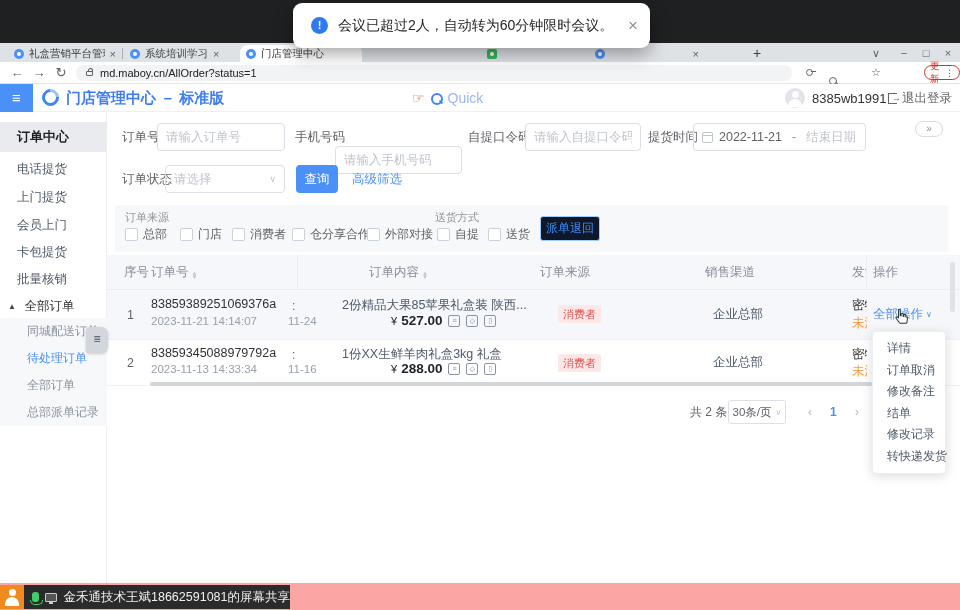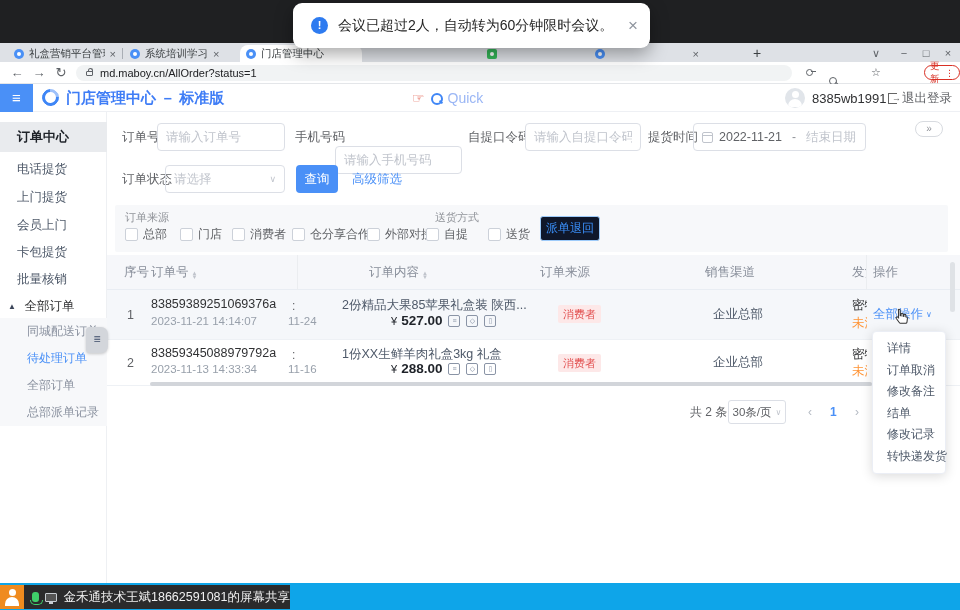--- a/index.html
+++ b/index.html
@@ -157,21 +157,21 @@
   .sizer .car{font-size:8px;color:#c0c4cc}
 
   
   .ddmenu{left:872px;top:331px;width:74px;background:#fff;border:1px solid #ebeef5;border-radius:4px;
     box-shadow:0 2px 12px rgba(0,0,0,.15);padding:6px 0;z-index:40}
   .dd-it{height:21.5px;line-height:21.5px;padding-left:14px;font-size:12px;color:#4e5969;cursor:pointer;white-space:nowrap}
   .vscroll{left:950px;top:262px;width:5px;height:50px;background:#dfe2e6;border-radius:2.5px}
   .cursor{left:893px;top:308px;z-index:45;pointer-events:none}
 
   
-  .botbar{left:0;top:583px;width:960px;height:27px;background:#0ea5e9}
+  .botbar{left:0;top:583px;width:960px;height:27px;background:#fca5a5}
   .sharebox{position:absolute;left:0;top:2px;width:290px;height:24px;background:#2b2b2c;display:flex;align-items:center}
   .or-sq{width:24px;height:24px;background:#ef8b1f;position:relative;flex:0 0 24px}
   .or-sq:before{content:"";position:absolute;left:8.5px;top:4px;width:7px;height:7px;border-radius:50%;background:#fff}
   .or-sq:after{content:"";position:absolute;left:5px;top:12px;width:14px;height:9px;border-radius:7px 7px 0 0;background:#fff}
   .micic{width:7px;height:10px;background:#3fcf6a;border-radius:3px;position:relative;margin:0 6px 0 8px}
   .micic:after{content:"";position:absolute;left:-2px;bottom:-3px;width:11px;height:4px;border:1.2px solid #3fcf6a;border-top:none;border-radius:0 0 5px 5px}
   .scric{width:12px;height:9px;border:1.3px solid #c8cdd2;border-radius:1px;background:#555;position:relative;margin-right:7px}
   .scric:after{content:"";position:absolute;left:3px;bottom:-3px;width:4px;height:2px;background:#c8cdd2}
   .sharetxt{color:#f0f0f0;font-size:12.5px;white-space:nowrap}
 </style>
@@ -317,21 +317,21 @@
         </div>
       <div class="chk" style="left:177px">
           <span class="cbx"></span>
           <span>仓分享合作</span>
         </div>
       <div class="chk" style="left:252px">
           <span class="cbx"></span>
           <span>外部对接</span>
         </div>
       <div class="p-lb" style="left:320px">送货方式</div>
-      <div class="chk" style="left:311px">
+      <div class="chk" style="left:322px">
           <span class="cbx"></span>
           <span>自提</span>
         </div>
       <div class="chk" style="left:373px">
           <span class="cbx"></span>
           <span>送货</span>
         </div>
       <button class="retbtn">派单退回</button>
     </div>
 

